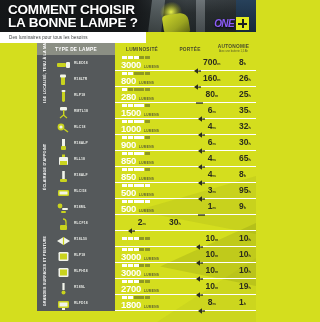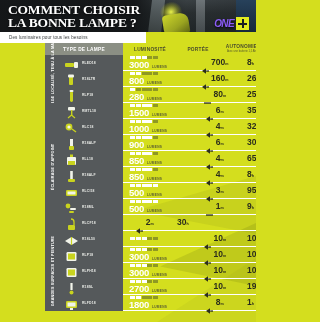--- a/index.html
+++ b/index.html
@@ -68,21 +68,20 @@
     z-index: 4;
   }
   .title-line {
     color: #ffffff;
     font-size: 13.5px;
     font-weight: bold;
     letter-spacing: -0.2px;
     line-height: 13px;
     text-shadow: 0 1px 2px rgba(0,0,0,.8);
     white-space: nowrap;
-    font-family: Liberation Serif, serif;
   }
 
   .oneplus {
     position: absolute;
     right: 7px; bottom: 2px;
     z-index: 5;
     display: flex;
     align-items: center;
     gap: 2px;
   }
@@ -292,21 +291,21 @@
     right: 0; top: 176px;
     width: 120px; height: 146px;
     pointer-events: none;
     z-index: 0;
   }
   .facet { position: absolute; background: rgba(120,130,20,.13); }
   .f1 { right: 0; top: 0; width: 120px; height: 58px; clip-path: polygon(100% 0,100% 100%,0 60%); }
   .f2 { right: 0; top: 40px; width: 96px; height: 70px; clip-path: polygon(100% 10%,100% 100%,0 72%); background: rgba(90,100,15,.16); }
   .f3 { right: 0; bottom: 0; width: 110px; height: 64px; clip-path: polygon(100% 0,100% 100%,10% 100%); background: rgba(150,160,30,.12); }
 
-  .content-layer { position: relative; z-index: 2; margin-left: 8px; }
+  .content-layer { position: relative; z-index: 2; }
 </style>
 </head>
 <body>
 
 <div id="page">
 
   <div class="header">
     <div class="header-photo">
       <div class="photo-tube-a"></div>
       <div class="photo-tube-b"></div>

